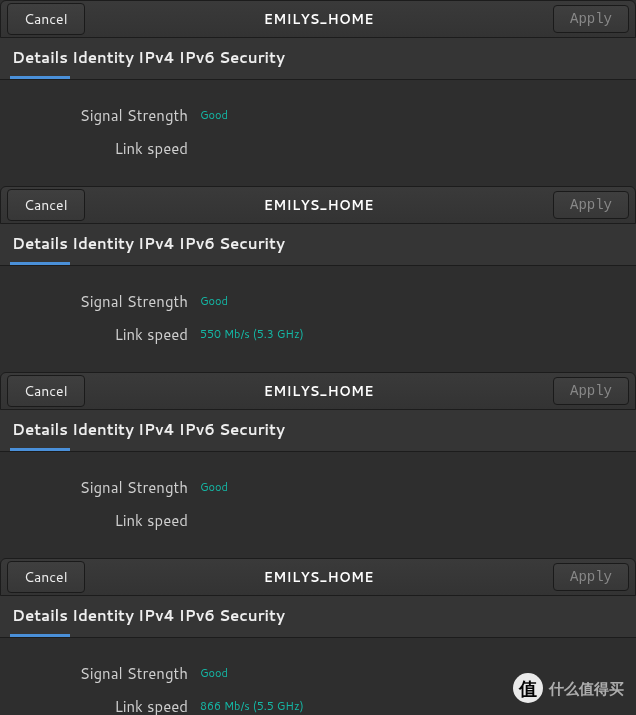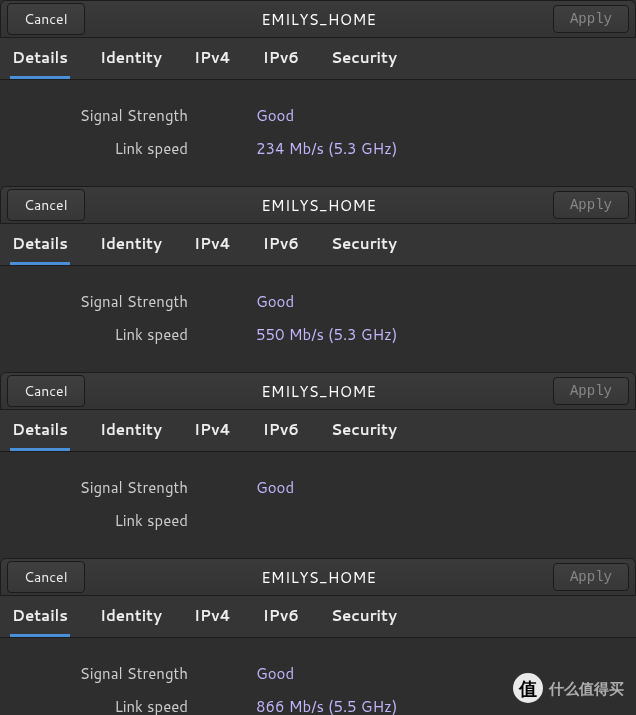--- a/index.html
+++ b/index.html
@@ -22,23 +22,23 @@
       display: flex;
       align-items: center;
       justify-content: space-between;
       background: linear-gradient(to bottom, #3a3a3a, #333333);
       border: 1px solid #1c1c1c;
       border-radius: 6px 6px 0 0;
       padding: 4px 6px;
       height: 38px;
     }
     .header-title {
-      font-weight: 400;
+      font-weight: 700;
       color: #ffffff;
-      font-size: 15px;
+      font-size: 13px;
       letter-spacing: 0.3px;
     }
     .header-btn {
       background: linear-gradient(to bottom, #3f3f3f, #373737);
       border: 1px solid #1a1a1a;
       border-radius: 4px;
       color: #eeeeee;
       font-size: 14px;
       padding: 5px 16px;
       cursor: pointer;
@@ -47,21 +47,20 @@
     .header-btn.disabled {
       color: #888888;
       cursor: default;
       font-family: Liberation Mono, monospace;
     }
     .tab-bar {
       display: flex;
       background: #353535;
       border-bottom: 1px solid #1c1c1c;
       padding: 0 10px;
-      gap: 28px;
       height: 42px;
       align-items: stretch;
     }
     .tab {
       display: flex;
       align-items: center;
       font-weight: 700;
       font-size: 15px;
       color: #eeeeee;
       cursor: pointer;
@@ -73,33 +72,31 @@
     }
     .details-body {
       background: #2e2e2e;
       padding: 16px 8px 18px 8px;
     }
     .detail-row {
       display: flex;
       align-items: center;
       margin: 6px 0;
       line-height: 1.8;
-      gap: 40px;
     }
     .detail-label {
       width: 192px;
       text-align: right;
       color: #cfcfcf;
       font-size: 15px;
       padding-right: 12px;
     }
     .detail-value {
-      color: #c4b5fd;
-      font-size: 15px;
-      margin-left: 16px;
+      color: #14b8a6;
+      font-size: 11px;
     }
     .watermark {
       position: fixed;
       bottom: 12px;
       right: 12px;
       display: flex;
       align-items: center;
       gap: 6px;
       color: #bcbcbc;
       font-size: 15px;
@@ -136,21 +133,20 @@
     <div class="tab">IPv6</div>
     <div class="tab">Security</div>
   </div>
   <div class="details-body">
     <div class="detail-row">
       <div class="detail-label">Signal Strength</div>
       <div class="detail-value">Good</div>
     </div>
     <div class="detail-row">
       <div class="detail-label">Link speed</div>
-      <div class="detail-value">234 Mb/s (5.3 GHz)</div>
     </div>
   </div>
 </div>
 
 <div class="panel">
   <div class="header-bar">
     <button class="header-btn">Cancel</button>
     <div class="header-title">EMILYS_HOME</div>
     <button class="header-btn disabled">Apply</button>
   </div>

